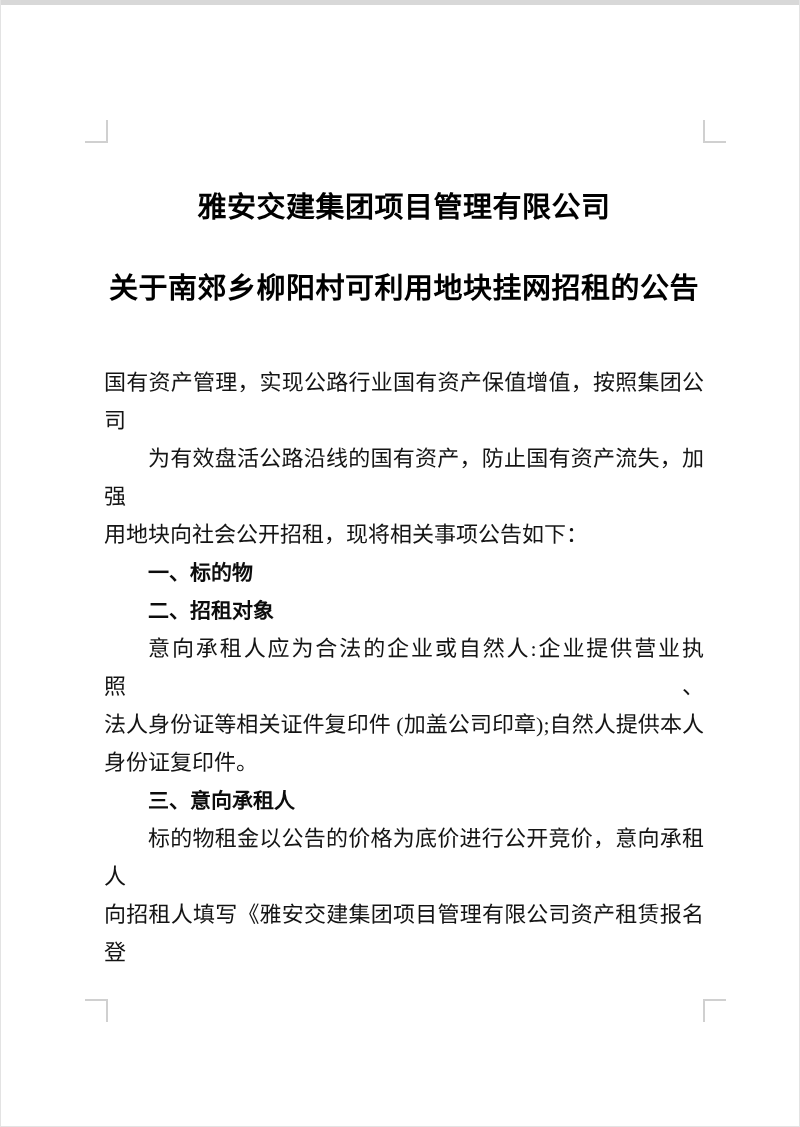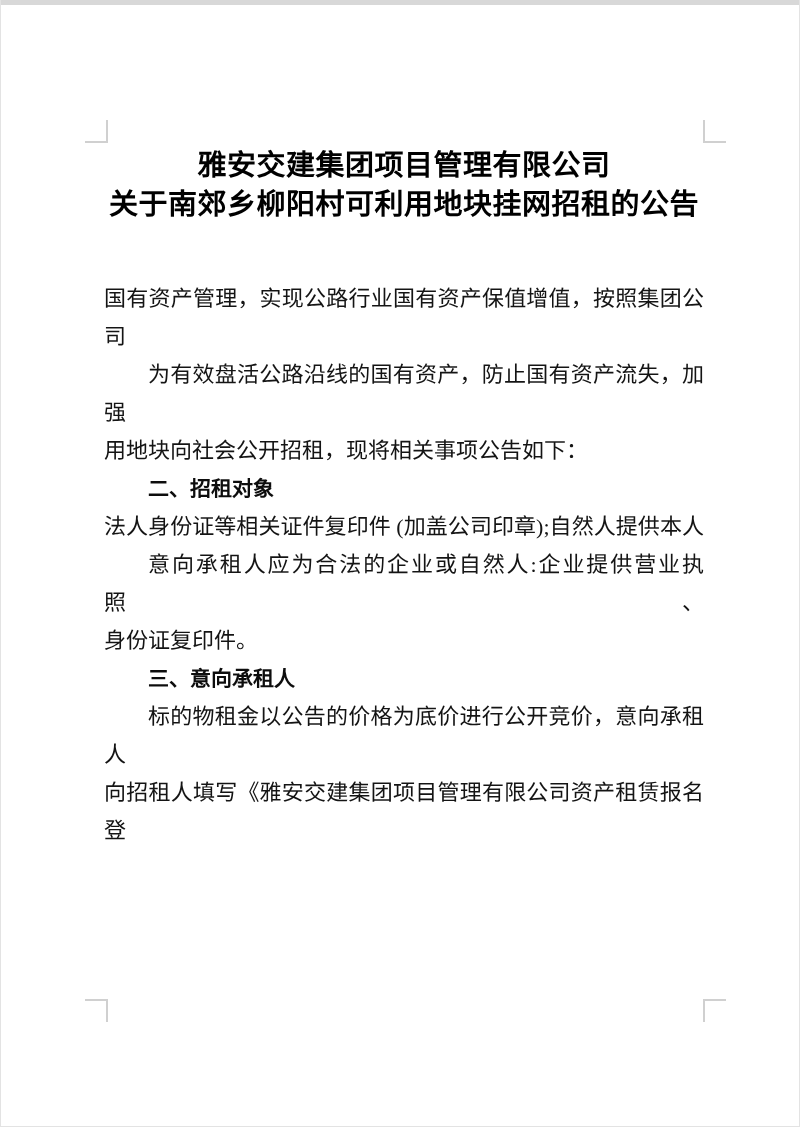--- a/index.html
+++ b/index.html
@@ -40,20 +40,21 @@
   .crop.bl{left:85px;top:999px;border-right:2px solid var(--crop);border-top:2px solid var(--crop);}
   .crop.br{left:703px;top:999px;border-left:2px solid var(--crop);border-top:2px solid var(--crop);}
   .content{
     position:absolute;left:104px;top:146px;width:600px;
   }
   .title-line{
     font-size:29px;line-height:39px;font-weight:bold;
     text-align:center;letter-spacing:0.5px;
     color:#000;
     font-family:"Liberation Serif","DejaVu Serif",serif;
+    margin-top:42px;
   }
   .doc-body{
     margin-top:56px;
     font-size:22px;line-height:38px;
   }
   .doc-body .line{
     white-space:nowrap;
   }
   .doc-body .line.fill{
     white-space:normal;
@@ -85,21 +86,22 @@
 <div class="crop bl"></div>
 <div class="crop br"></div>
 
 <div class="content">
   <div class="title-line">雅安交建集团项目管理有限公司</div>
   <div class="title-line">关于南郊乡柳阳村可利用地块挂网招租的公告</div>
   <div class="doc-body">
       <div class="line fill">国有资产管理，实现公路行业国有资产保值增值，按照集团公司</div>
       <div class="line indent fill">为有效盘活公路沿线的国有资产，防止国有资产流失，加强</div>
       <div class="line">用地块向社会公开招租，现将相关事项公告如下：</div>
+      <div class="heading">一、标的物</div>
       <div class="heading">二、招租对象</div>
+      <div class="line indent fill">意向承租人应为合法的企业或自然人:企业提供营业执照、</div>
       <div class="line fill">法人身份证等相关证件复印件 (加盖公司印章);自然人提供本人</div>
-      <div class="line indent fill">意向承租人应为合法的企业或自然人:企业提供营业执照、</div>
       <div class="line">身份证复印件。</div>
       <div class="heading">三、意向承租人</div>
       <div class="line indent fill">标的物租金以公告的价格为底价进行公开竞价，意向承租人</div>
       <div class="line fill">向招租人填写《雅安交建集团项目管理有限公司资产租赁报名登</div>
     </div>
 </div>
 
 </body></html>

